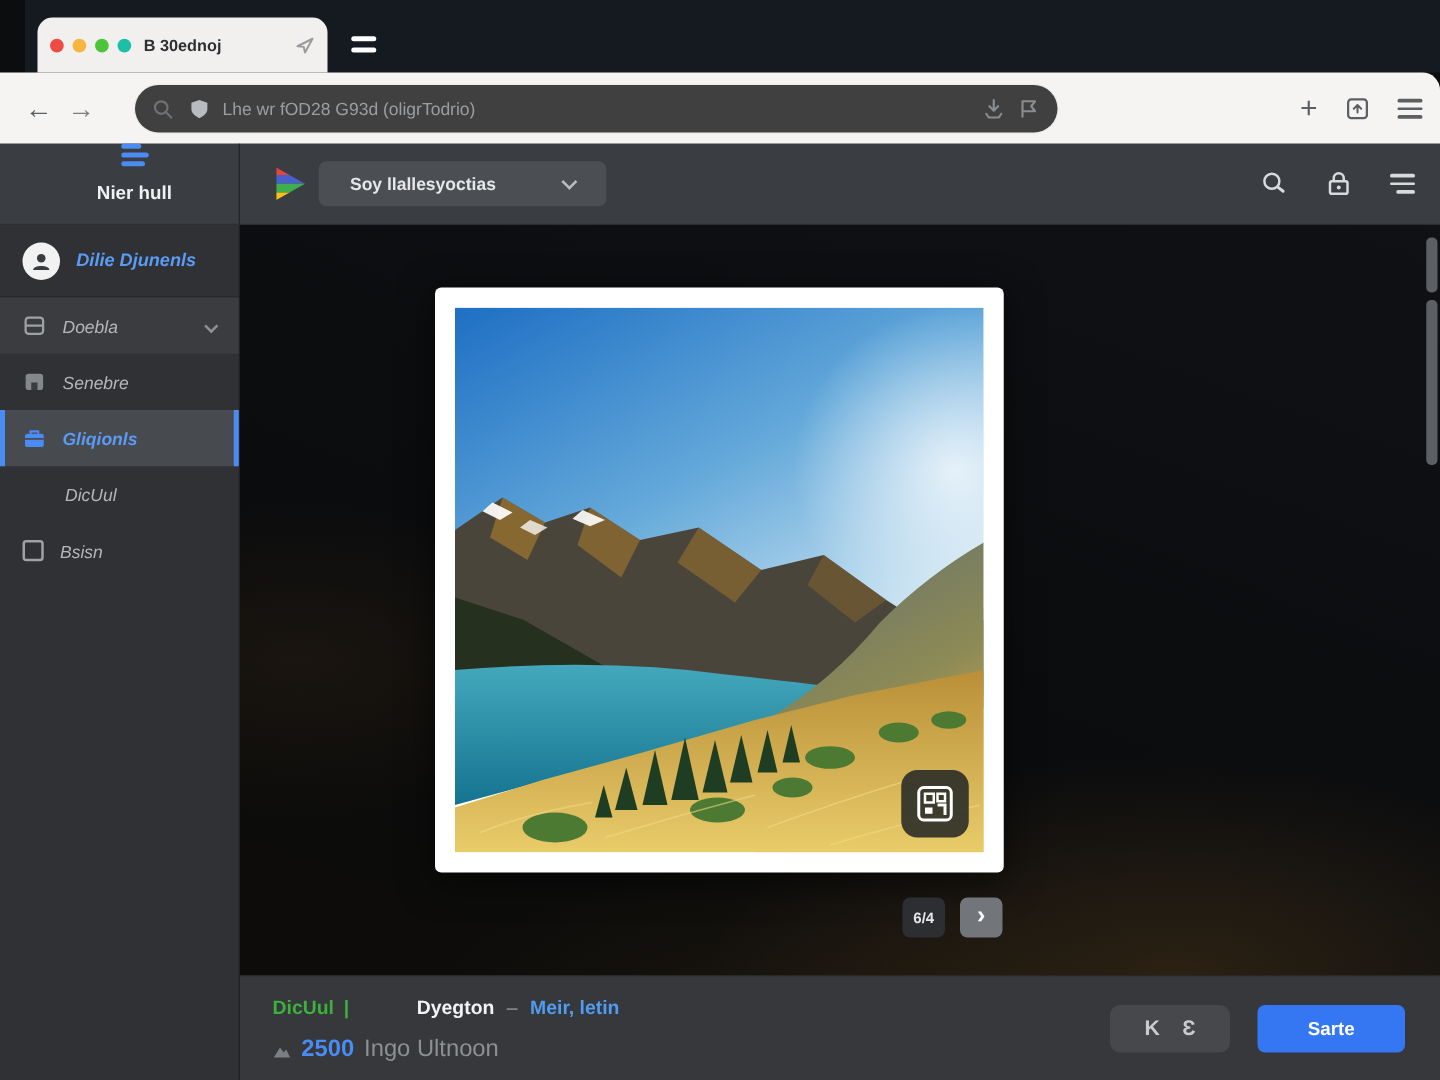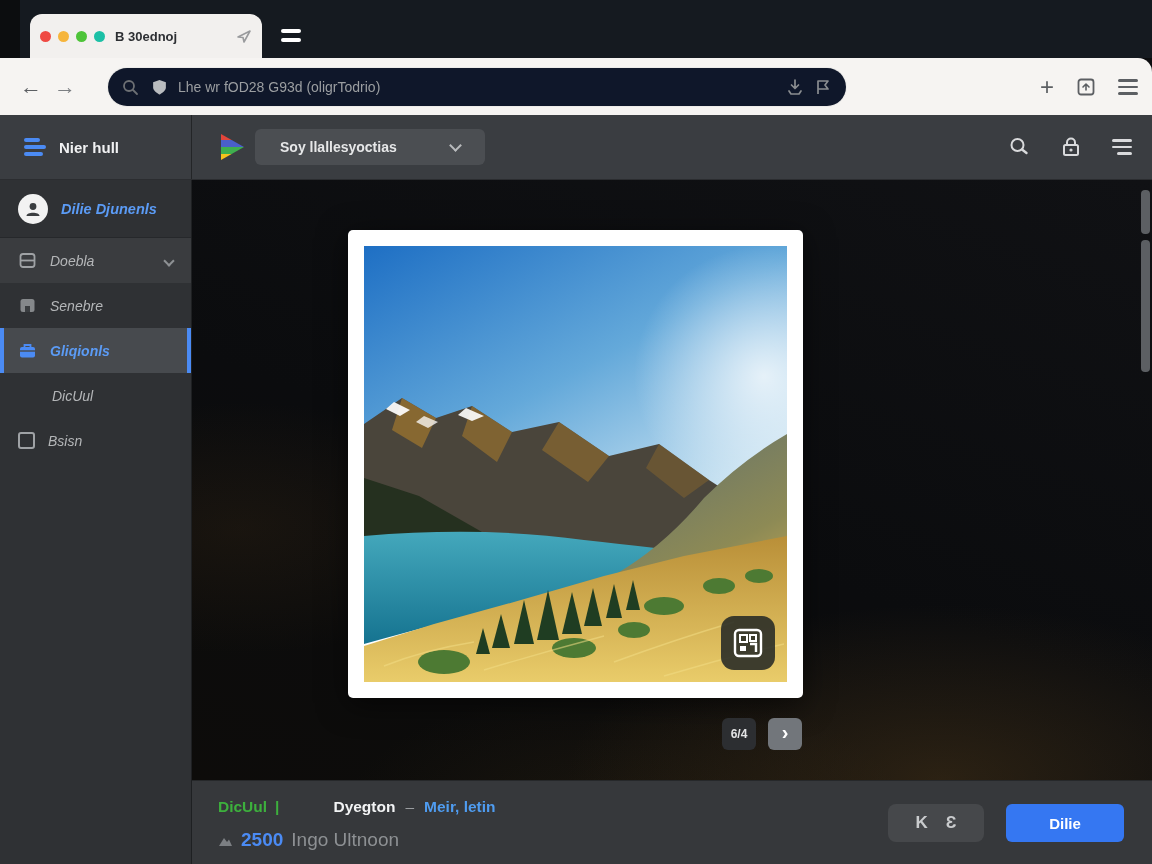--- a/index.html
+++ b/index.html
@@ -16,34 +16,34 @@
   .tab-title { font-size:13px; color:#2d2f33; font-weight:bold; flex:1; white-space:nowrap; overflow:hidden; }
   .tab-plane { width:16px; height:16px; opacity:.65; }
   .eq-btn { position:absolute; left:254px; top:22px; width:34px; height:26px; border-radius:6px; display:flex;
             flex-direction:column; justify-content:center; gap:5px; align-items:center; }
   .eq-btn .bar { width:20px; height:4px; background:#ffffff; border-radius:2px; }
 
   .toolbar { position:absolute; left:0; top:58px; width:1152px; height:57px; background:#f6f4f2;
              border-top-right-radius:14px; display:flex; align-items:center; z-index:2; }
   .nav-arrow { font-size:22px; color:#5c5f63; width:34px; text-align:center; }
   .nav-arrow.fwd { color:#7c7f83; }
-  .url-pill { position:absolute; left:108px; top:10px; width:738px; height:38px; background:#0f172a;
+  .url-pill { position:absolute; left:108px; top:10px; width:738px; height:38px; background:#404040;
               border-radius:19px; display:flex; align-items:center; padding:0 14px; box-shadow:0 0 0 1px #ecebe9; }
   .url-text { flex:1; font-size:14px; color:#9b9ea1; margin-left:10px; white-space:nowrap; overflow:hidden; }
   .pill-ic { width:18px; height:18px; margin-left:10px; flex:0 0 auto; }
   .tb-right { position:absolute; right:14px; top:10px; display:flex; gap:22px; align-items:center; height:38px; }
   .tb-plus { font-size:24px; color:#5c5f63; line-height:1; }
   .ham { display:flex; flex-direction:column; gap:4px; }
   .ham .l { width:20px; height:2.5px; background:#5c5f63; border-radius:2px; }
 
   
   .app-header { position:absolute; left:0; top:115px; width:1152px; height:65px; background:#3a3d41;
                 border-bottom:1px solid #2b2d30; display:flex; align-items:center; z-index:2; }
   .ws { width:192px; height:100%; display:flex; align-items:center; padding-left:24px; gap:13px;
-        border-right:1px solid #232527; }
+        border-right:1px solid #232527;flex-direction:column; }
   .blue-bars { display:flex; flex-direction:column; gap:3px; }
   .blue-bars .b { height:4px; background:#4b8bf4; border-radius:2px; }
   .blue-bars .b1{width:16px;} .blue-bars .b2{width:22px;} .blue-bars .b3{width:19px;}
   .ws-label { color:#f0f1f2; font-weight:bold; font-size:15px; }
   .play-logo { margin-left:26px; }
   .selector { margin-left:10px; width:230px; height:36px; background:#4b4e52; border-radius:6px;
               display:flex; align-items:center; padding:0 25px; }
   .selector-label { flex:1; color:#e6e7e8; font-size:14px; font-weight:bold; }
   .chev { width:9px; height:9px; border-right:2px solid #b9bbbd; border-bottom:2px solid #b9bbbd;
           transform:rotate(45deg); margin-top:-4px; }
@@ -350,16 +350,16 @@
       <svg width="15" height="13" viewBox="0 0 15 13">
         <path d="M1 12 L6 4 L9 8 L11 5.5 L14 12 Z" fill="#7c7f83"></path>
       </svg>
       <span class="f-count">2500</span>
       <span class="f-count-label">Ingo Ultnoon</span>
     </div>
     <div class="btn-group">
       <span class="g">K</span>
       <span class="g">Ɛ</span>
     </div>
-    <div class="save-btn">Dilie</div>
+    <div class="save-btn">Sarte</div>
   </div>
 
 </div>
 
 </body></html>

